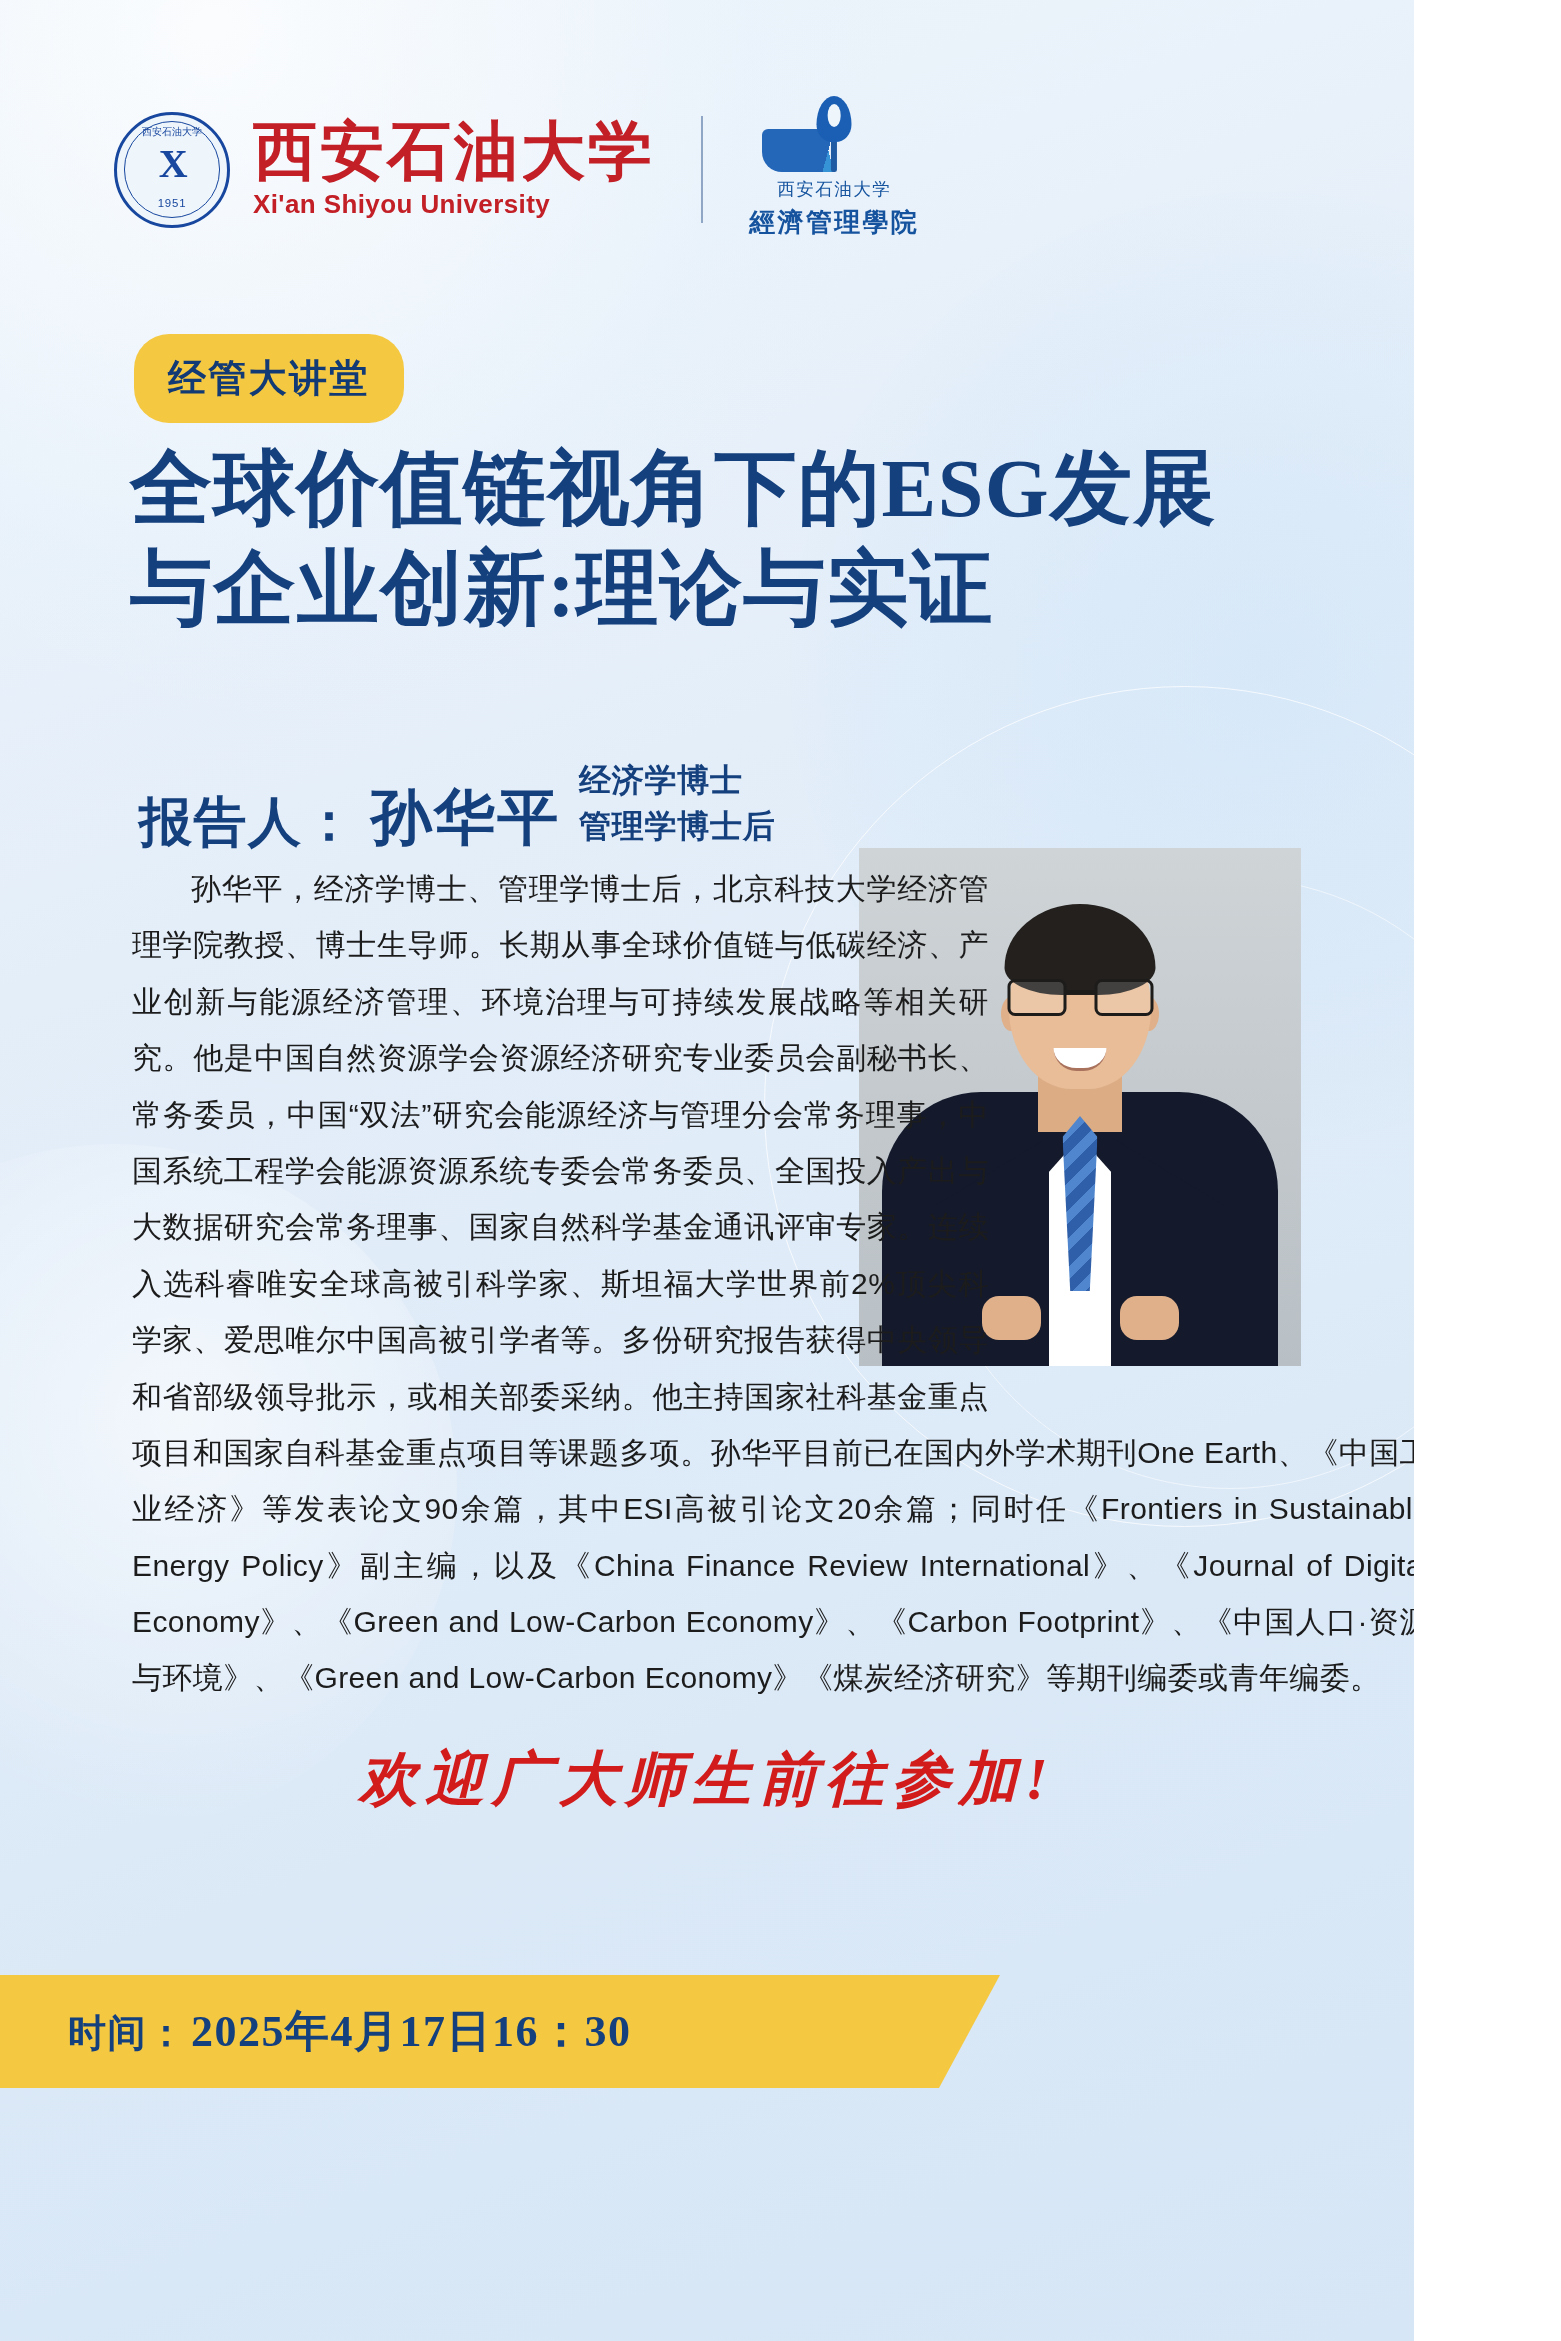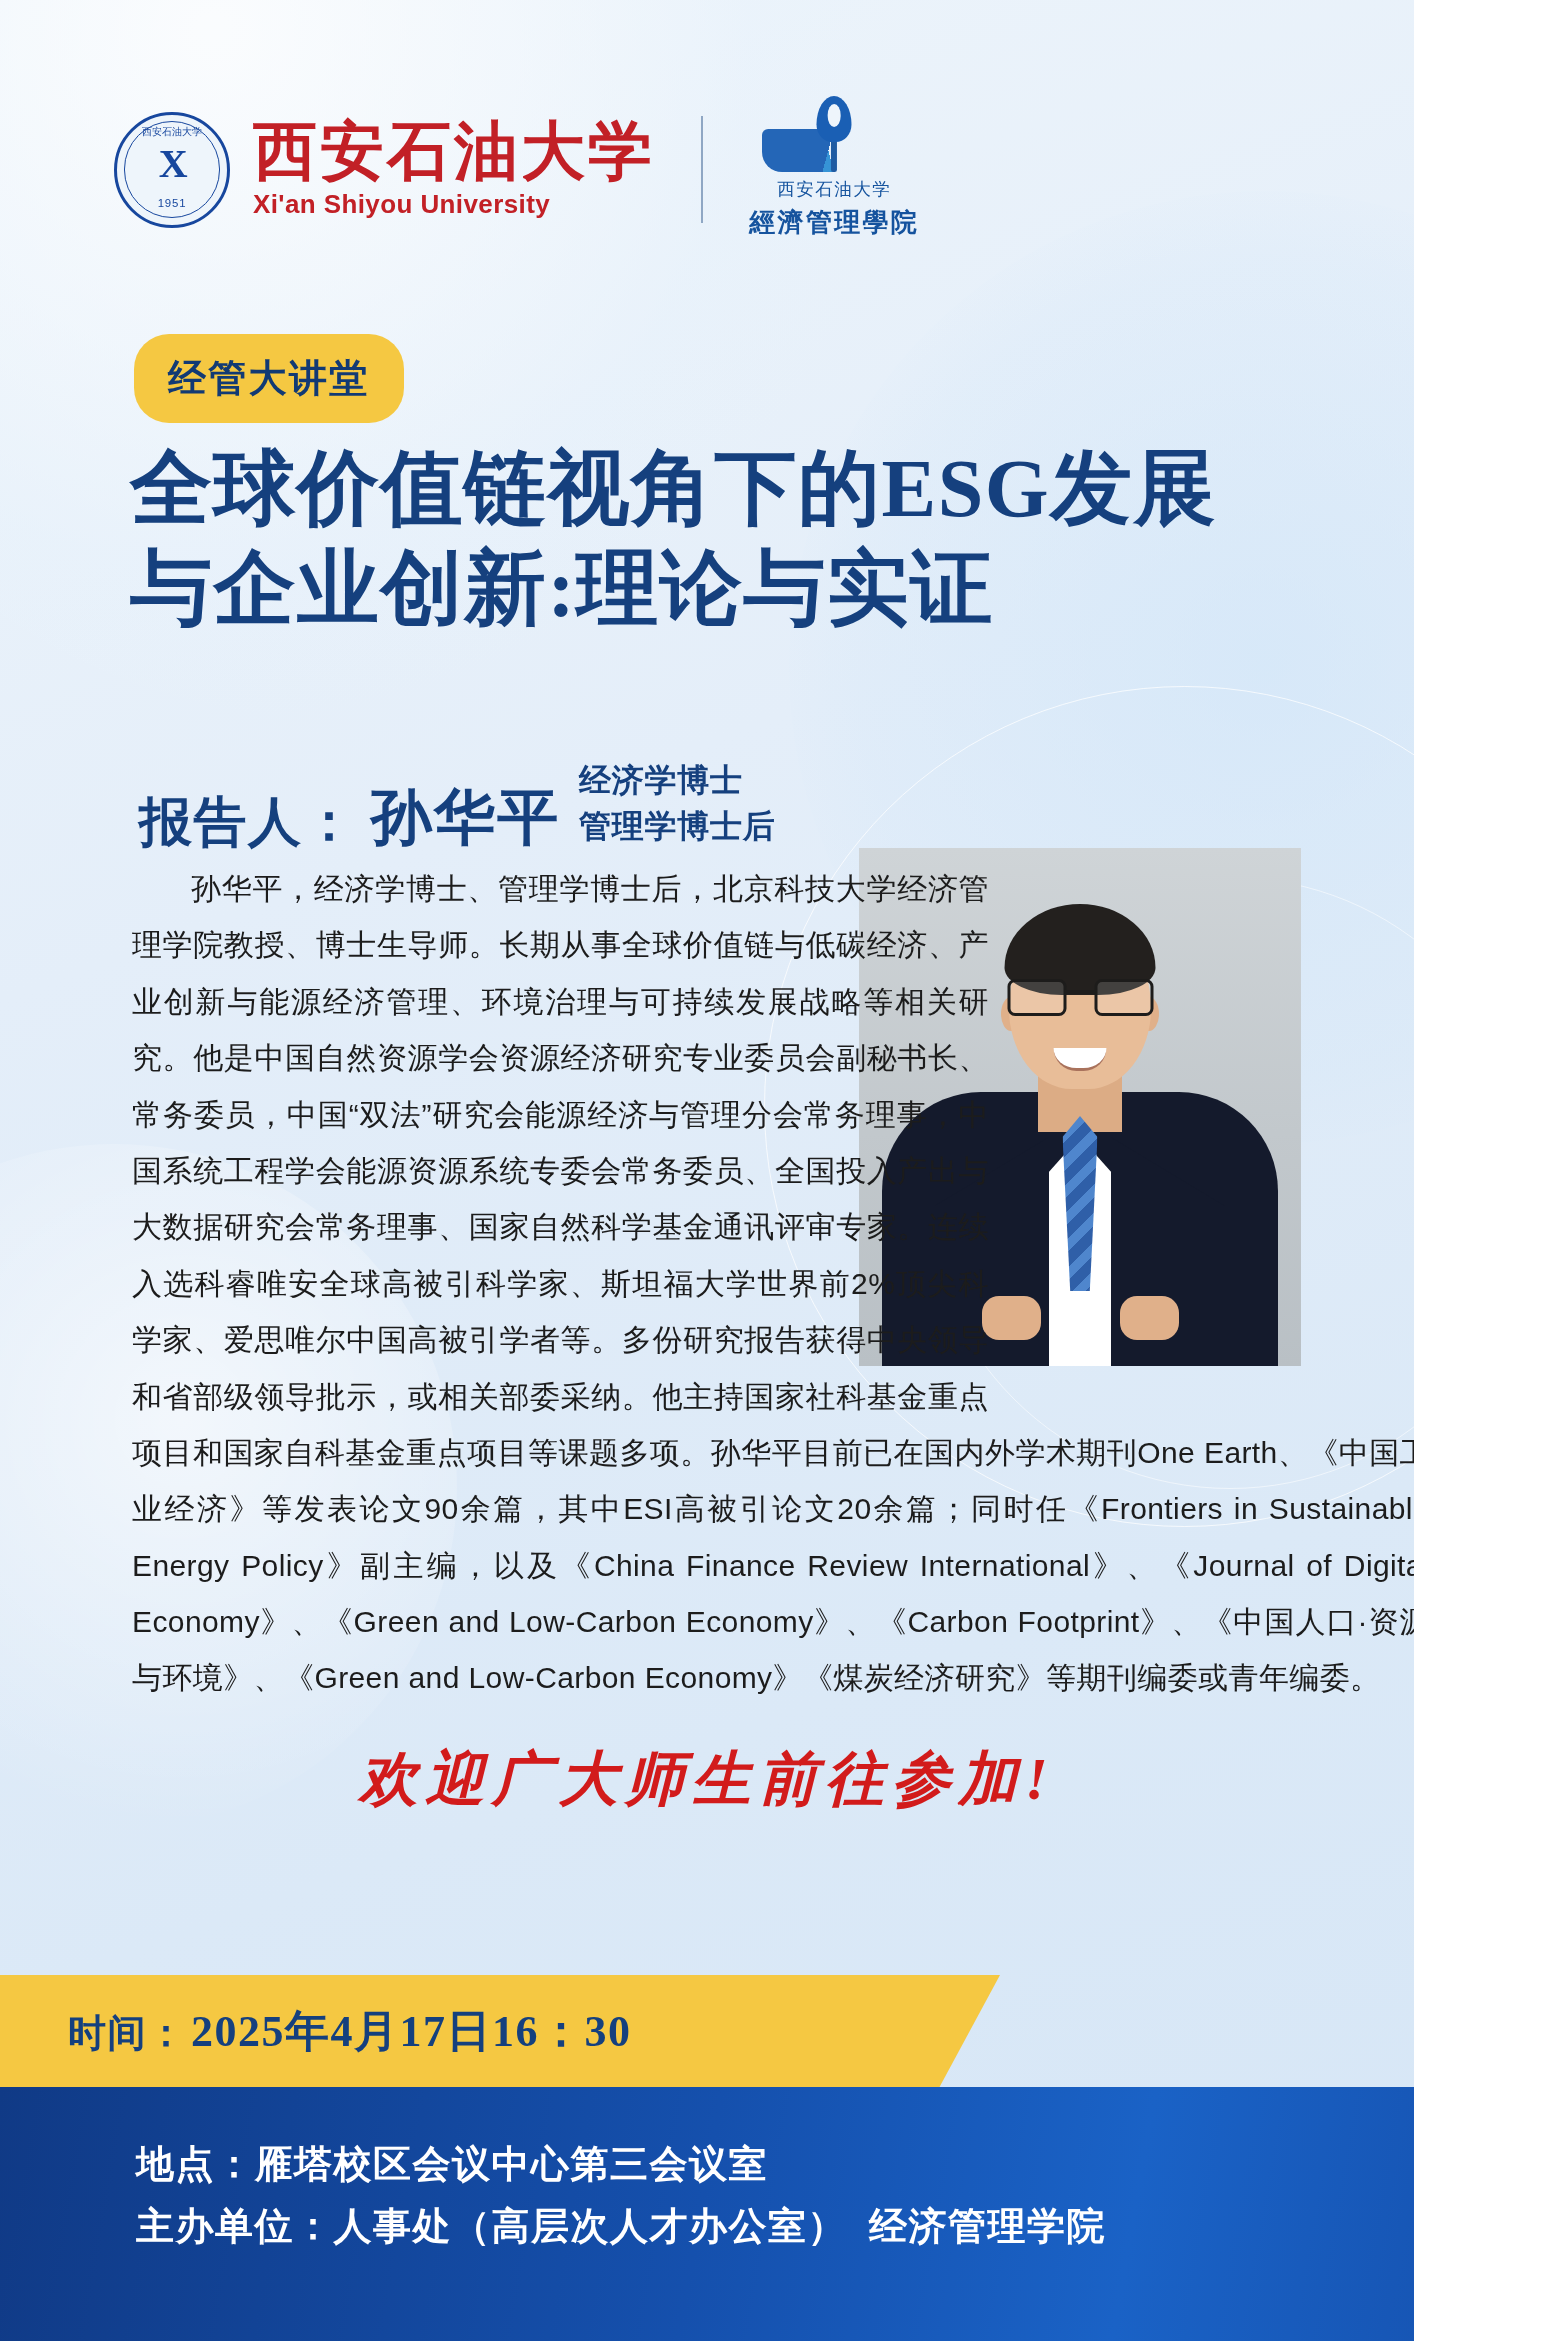--- a/index.html
+++ b/index.html
@@ -587,19 +587,15 @@
 
   <div class="welcome">欢迎广大师生前往参加!</div>
 
   <div class="band-time">
     <div class="band-time-inner">
       <span class="time-label">时间：</span>
       <span class="time-value">2025年4月17日16：30</span>
     </div>
   </div>
 
-  <div class="band-bottom">
-    <div class="line">地点：雁塔校区会议中心第三会议室</div>
-    <div class="line">主办单位：人事处（高层次人才办公室）  经济管理学院</div>
-  </div>
 
 </div>
 
 
 </body></html>

